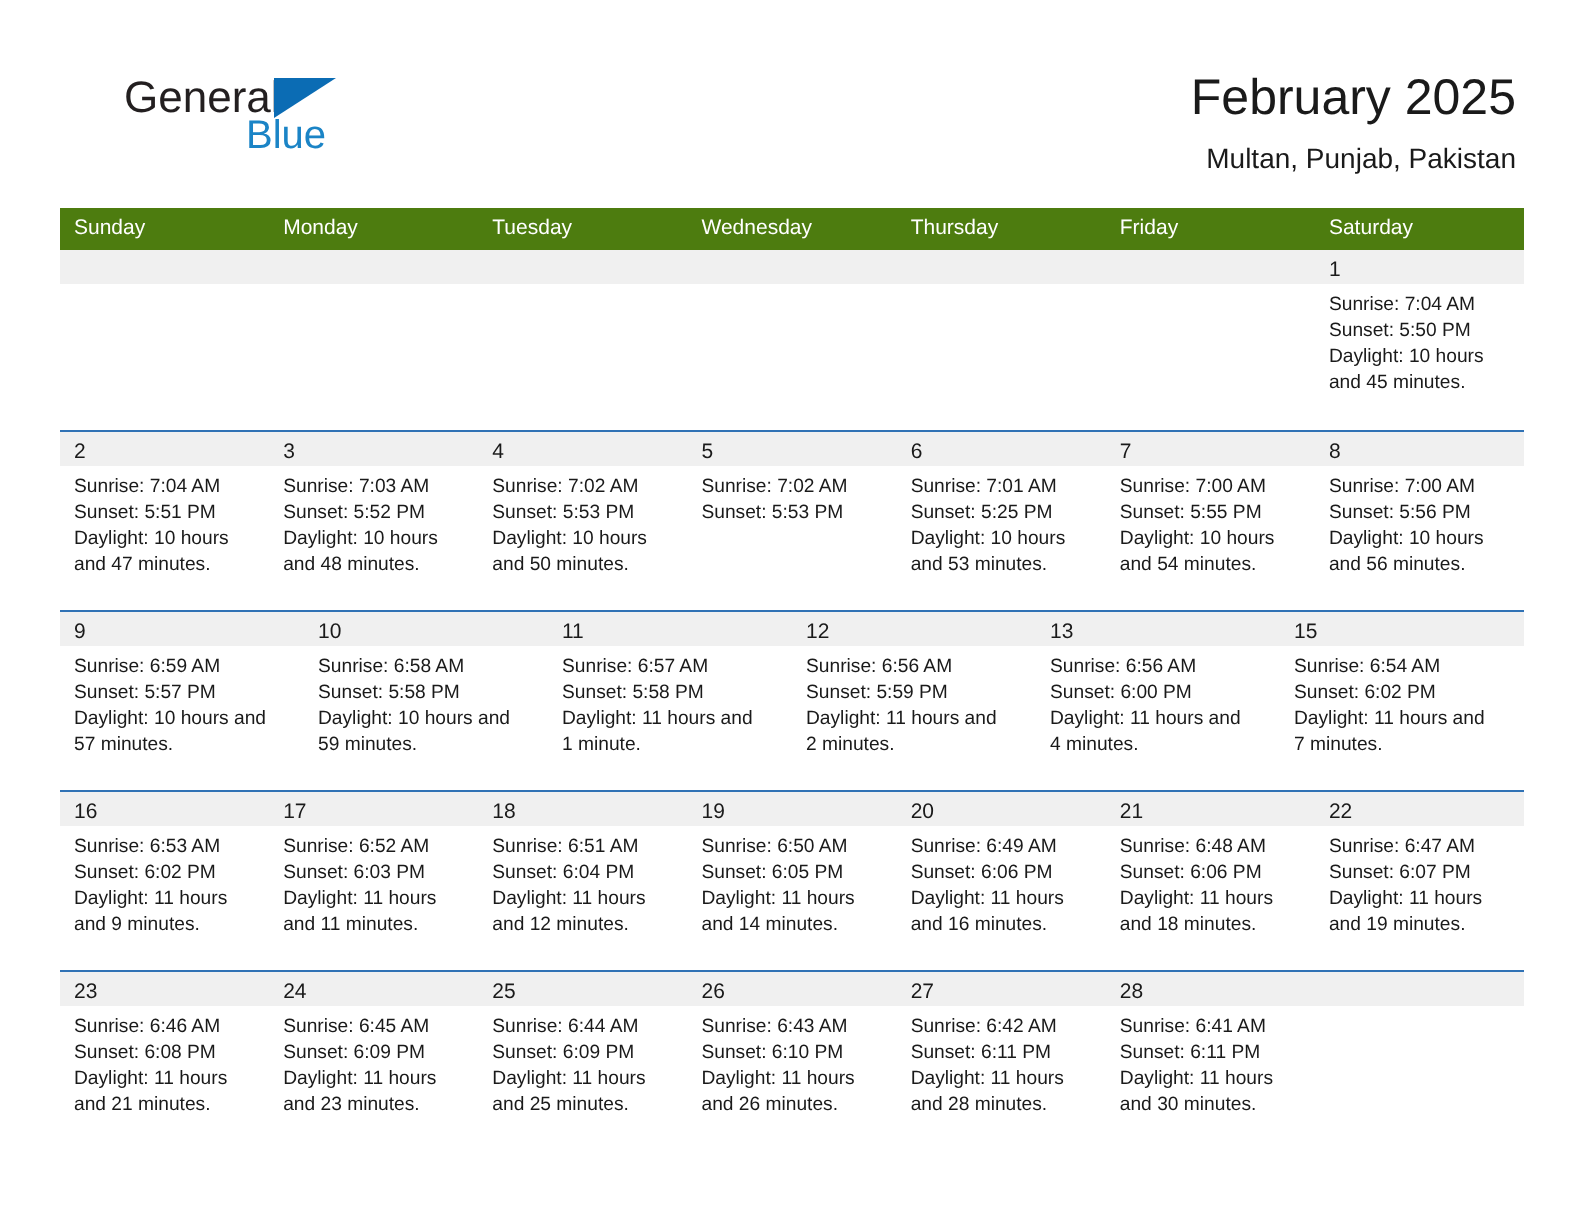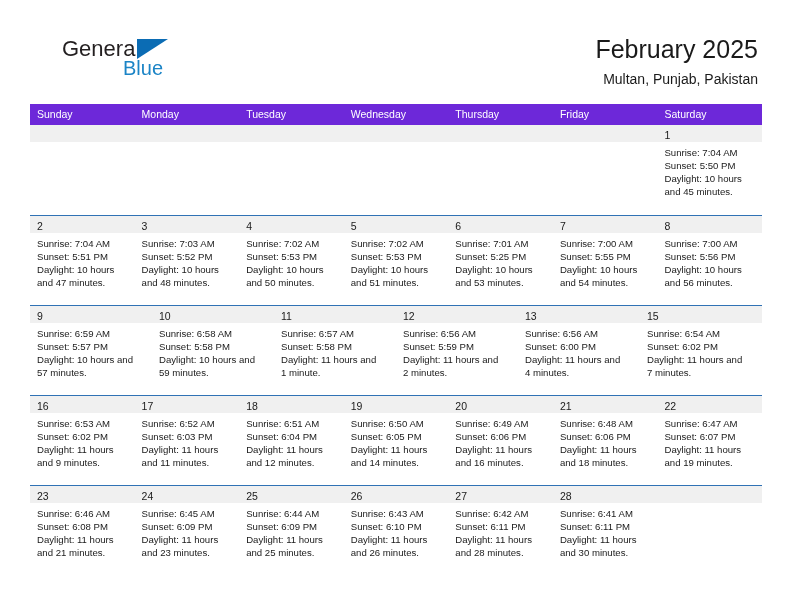--- a/index.html
+++ b/index.html
@@ -85,21 +85,21 @@
 
   
   .calendar {
     position: absolute;
     left: 30px;
     top: 104px;
     width: 732px;
   }
   .weekdays {
     display: flex;
-    background: #6d28d9;
+    background: #4d7c0f;
     height: 21px;
   }
   .weekday {
     flex: 1 1 0;
     color: #ffffff;
     font-size: 10.5px;
     line-height: 21px;
     padding-left: 7px;
     box-sizing: border-box;
     white-space: nowrap;
@@ -231,21 +231,20 @@
               <div class="detail-line">Sunrise: 7:02 AM</div>
               <div class="detail-line">Sunset: 5:53 PM</div>
               <div class="detail-line wrap">Daylight: 10 hours and 50 minutes.</div>
             </div>
           </div>
           <div class="daycell">
             <div class="daynum-strip"><span class="daynum">5</span></div>
             <div class="details">
               <div class="detail-line">Sunrise: 7:02 AM</div>
               <div class="detail-line">Sunset: 5:53 PM</div>
-              <div class="detail-line wrap">Daylight: 10 hours and 51 minutes.</div>
             </div>
           </div>
           <div class="daycell">
             <div class="daynum-strip"><span class="daynum">6</span></div>
             <div class="details">
               <div class="detail-line">Sunrise: 7:01 AM</div>
               <div class="detail-line">Sunset: 5:25 PM</div>
               <div class="detail-line wrap">Daylight: 10 hours and 53 minutes.</div>
             </div>
           </div>

